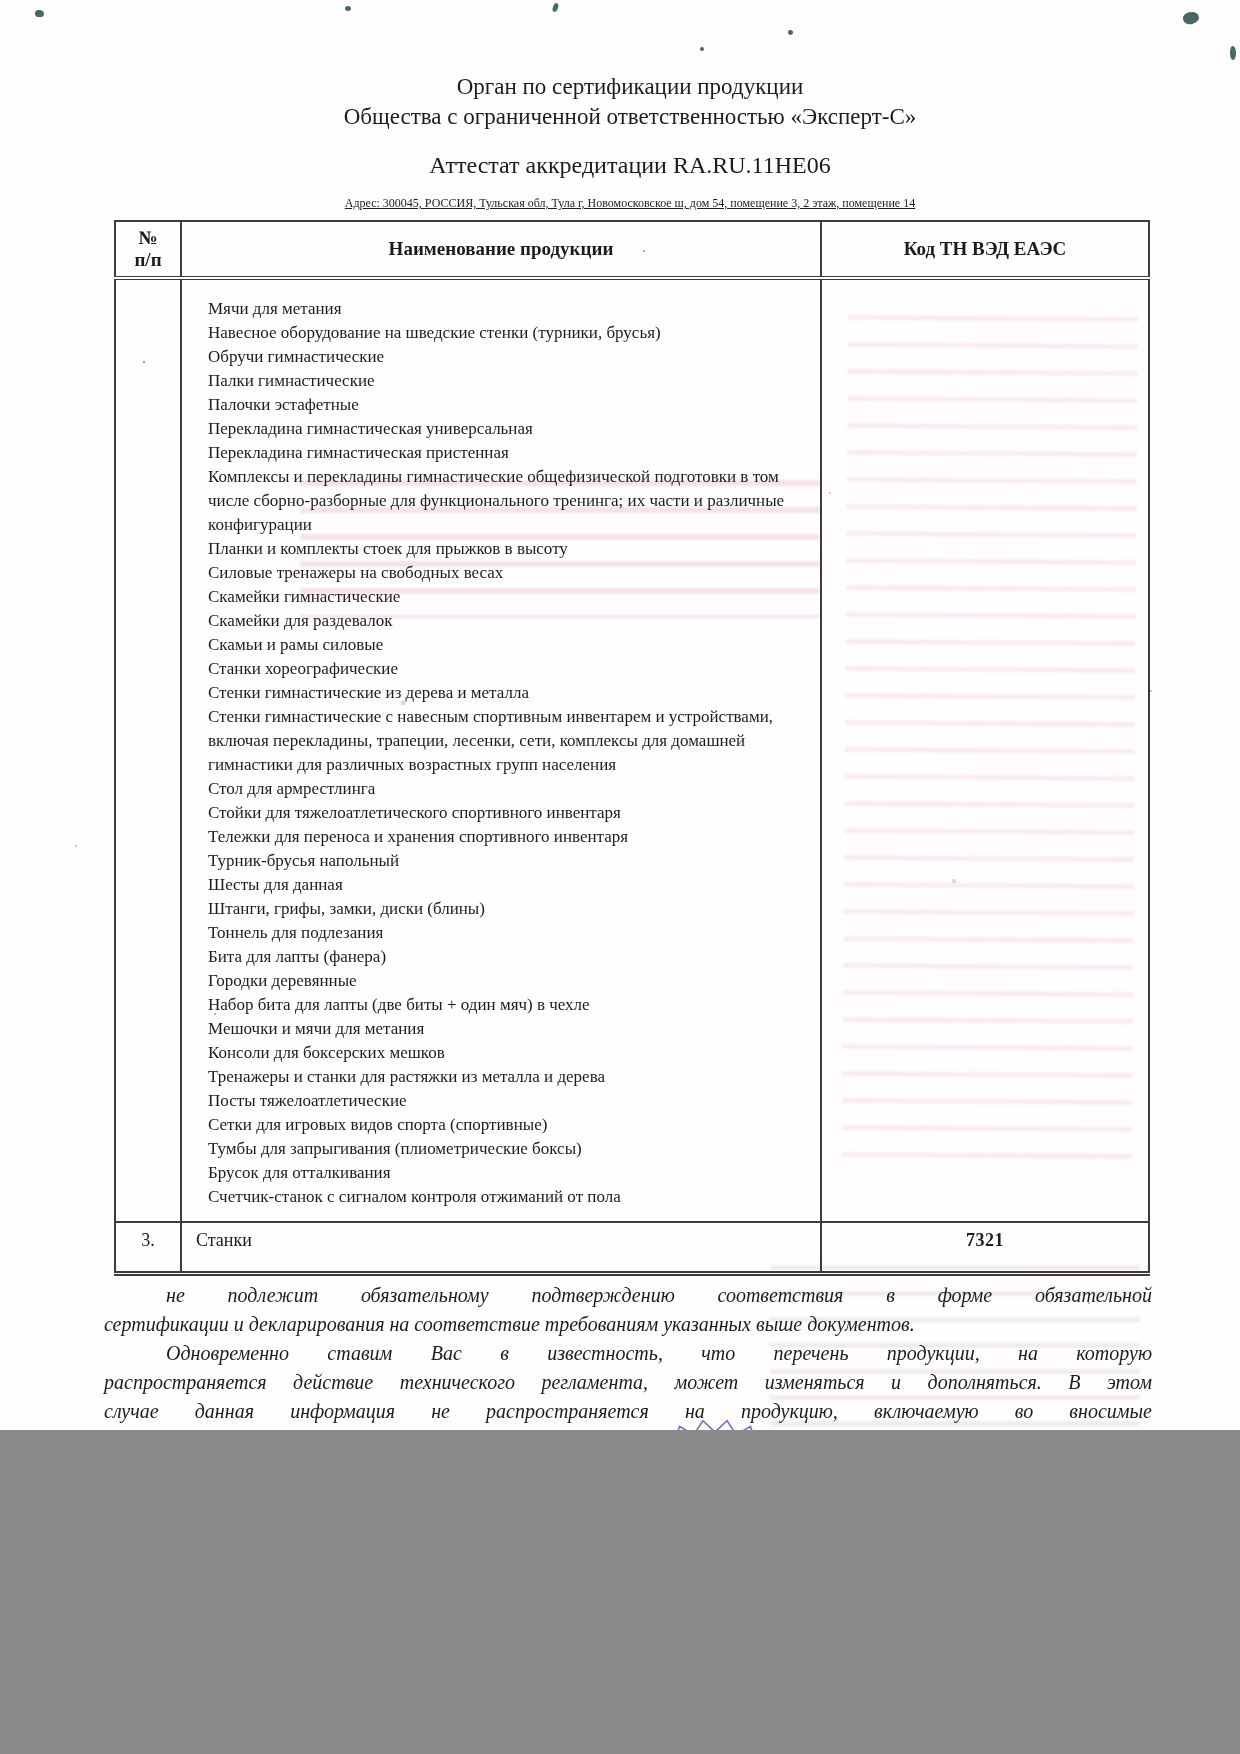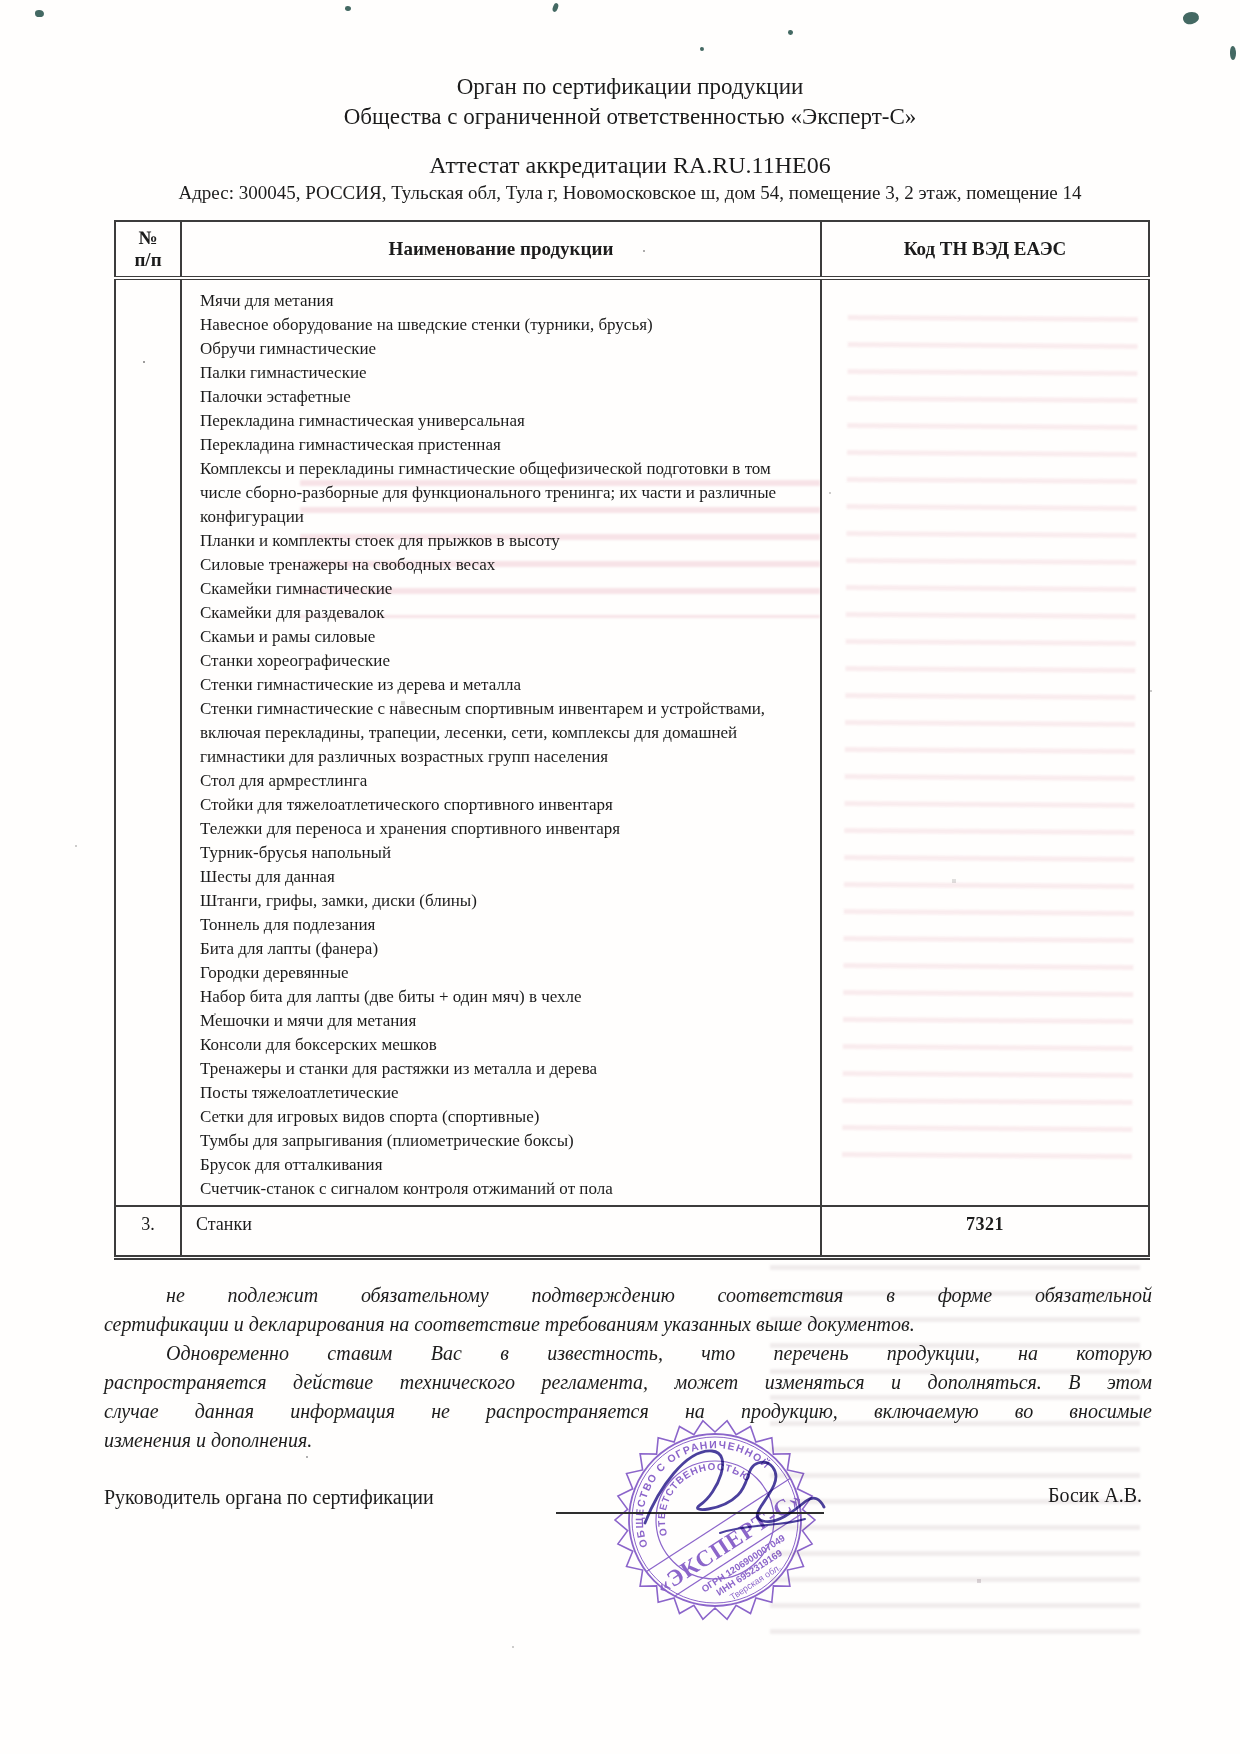--- a/index.html
+++ b/index.html
@@ -1,41 +1,41 @@
 <!DOCTYPE html>
 <html lang="ru"><head>
 <meta charset="utf-8">
 <style>
   html,body{margin:0;padding:0;background:#8a8a8a;}
   .page{
-    position:relative;width:1240px;height:1754px;margin:0 auto;
+    position:relative;width:1240px;height:1430px;margin:0 auto;
     background:#fffefd;overflow:hidden;
     font-family:"Liberation Serif","DejaVu Serif",serif;color:#1c1c1c;
   }
   
   .doc-header{position:absolute;left:35px;top:74px;width:1190px;text-align:center;z-index:2;}
   .h-line1{font-size:23px;}
   .h-line2{font-size:23px;margin-top:4px;}
   .h-line3{font-size:24px;margin-top:22px;}
-  .h-addr{font-size:19px;margin-top:3px;}
+  .h-addr{font-size:12px;margin-top:17px;text-decoration:underline;}
   .h-contact{font-size:15px;margin-top:1px;}
   .h-contact .email{text-decoration:underline;}
   
   .products-table{
     position:absolute;left:114px;top:220px;width:1034px;z-index:2;
     border-collapse:collapse;table-layout:fixed;
   }
   .products-table th,.products-table td{
     border:2px solid #3c3c3c;overflow:hidden;
   }
   .products-table thead th{
     font-weight:bold;font-size:19px;text-align:center;vertical-align:middle;
     height:52px;line-height:1.18;border-bottom:4px double #3c3c3c;background:transparent;
   }
-  .cell-products{vertical-align:top;padding:4px;}
+  .cell-products{vertical-align:top;padding:12px;}
   .product-list{height:912px;overflow:hidden;padding:5px 12px 0 14px;font-size:17px;line-height:24px;}
   .product-line{text-align:left;}
   .row-final td{height:40px;vertical-align:top;padding-top:7px;font-size:18px;border-bottom:5px double #3c3c3c;}
   .row-final .name-cell{padding-left:14px;}
   .num-cell{text-align:center;}
   .code-cell{text-align:center;font-weight:bold;font-size:18.5px;letter-spacing:.5px;}
   
   .body-text{position:absolute;left:104px;top:1281px;width:1048px;font-size:20px;line-height:29px;z-index:2;}
   .para [data-name="paragraph-line"]{text-align:justify;text-align-last:justify;font-style:italic;}
   .para [data-name="paragraph-line"]:last-child{text-align:left;text-align-last:auto;}

